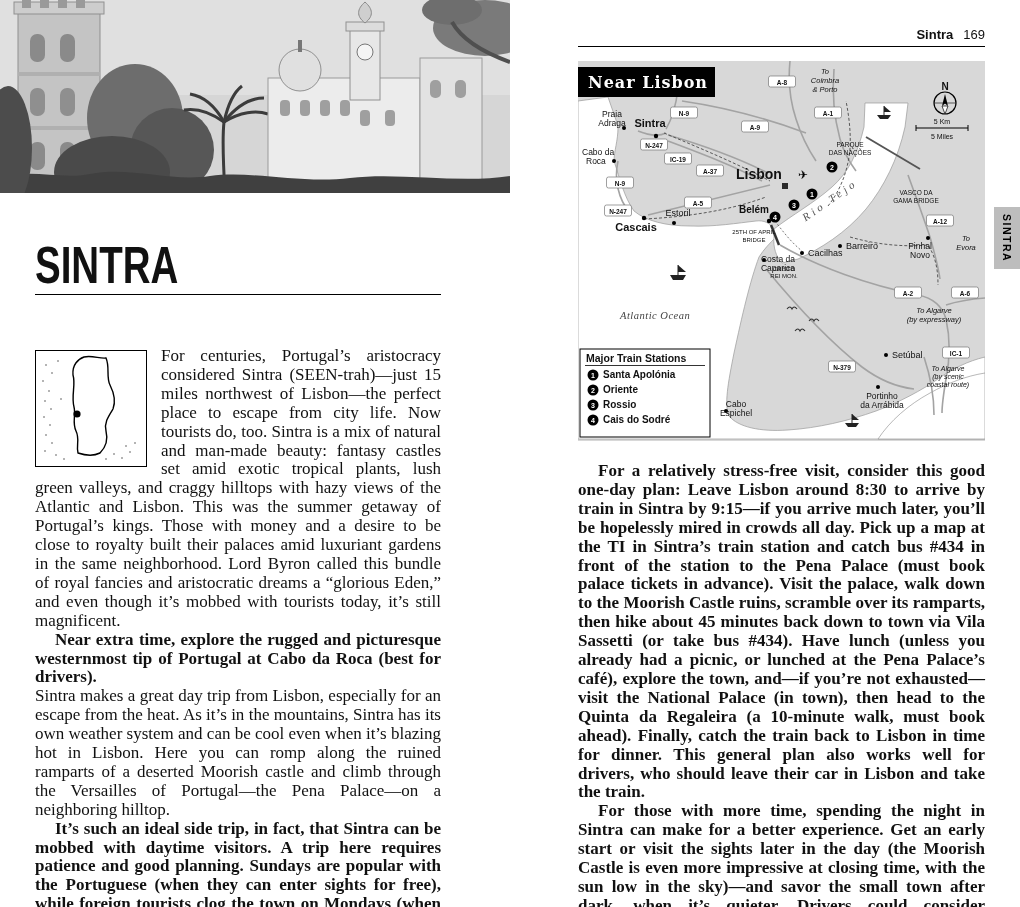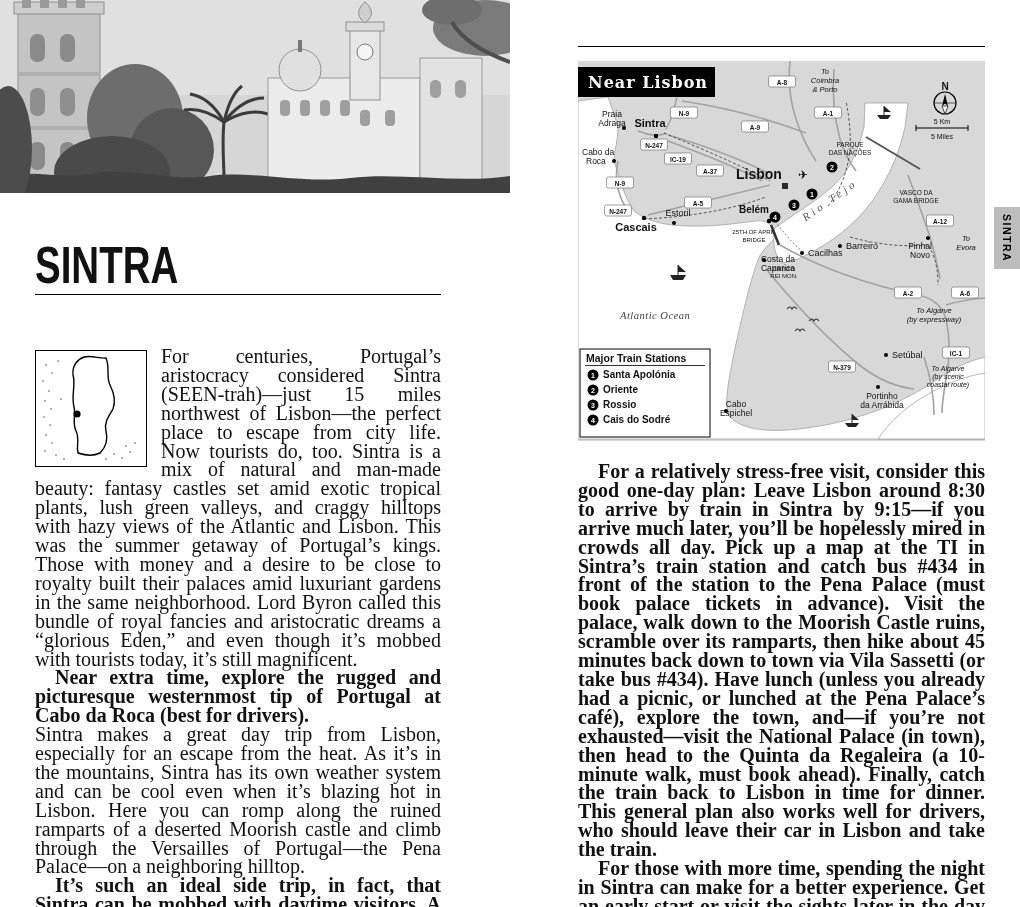--- a/index.html
+++ b/index.html
@@ -19,21 +19,21 @@
         font-family:"Liberation Sans",sans-serif;font-weight:bold;font-size:10.5px;letter-spacing:1.5px;color:#000;}
   .left-col{position:absolute;left:35px;top:242px;width:406px;}
   .right-col{position:absolute;left:578px;top:462px;width:407px;}
   .chapter-title{margin:0;font-family:"Liberation Sans",sans-serif;font-weight:bold;
         font-size:52px;line-height:47px;letter-spacing:0;transform:scaleX(.74);transform-origin:0 100%;}
   .title-rule{margin-top:5px;border-top:1.6px solid #000;}
   .intro{margin-top:52px;}
   .mini-map{float:left;width:112px;height:117px;border:1.3px solid #000;margin:3px 14px 3px 0;
         box-sizing:border-box;background:#fff;}
   .mini-map svg{display:block;width:100%;height:100%;}
-  p.body{margin:0;font-size:20px;line-height:18.9px;text-align:justify;hyphens:auto;-webkit-hyphens:auto;}
+  p.body{margin:0;font-size:17px;line-height:18.9px;text-align:justify;hyphens:auto;-webkit-hyphens:auto;}
   p.indent{text-indent:20px;font-weight:bold;}
   .section-heading{margin:13px 0 5px;font-family:"Liberation Sans",sans-serif;font-weight:bold;
         font-size:14px;letter-spacing:.6px;color:#1a1a1a;}
   
   .mt{font-family:"Liberation Sans",sans-serif;fill:#111;}
   .b{font-weight:bold;}
   .i{font-style:italic;}
   .ser{font-family:"Liberation Serif",serif;}
   .badge{fill:#fff;stroke:#777;stroke-width:.7;}
   .bt{font:bold 6.5px "Liberation Sans",sans-serif;fill:#111;}
@@ -101,20 +101,23 @@
 
       <ellipse cx="485" cy="28" rx="52" ry="28" fill="#7a7a7a"></ellipse>
       <ellipse cx="452" cy="10" rx="30" ry="15" fill="#6e6e6e"></ellipse>
       <path d="M510,62 C482,52 462,40 452,22" stroke="#4f4f4f" stroke-width="4" fill="none"></path>
 
       <path d="M0,193 L0,178 C30,168 60,180 90,174 C130,166 170,182 210,176 C250,170 300,184 350,178 C400,172 460,184 510,176 L510,193 Z" fill="#404040"></path>
       <ellipse cx="8" cy="148" rx="24" ry="62" fill="#4c4c4c"></ellipse>
     </svg>
   </div>
 
+  <div class="page-header">
+    <span class="chapter">Sintra</span><span class="folio">169</span>
+  </div>
   <div class="header-rule"></div>
 
   <div class="map-figure">
     <svg viewBox="0 0 407 380">
 
       <rect width="407" height="380" fill="#d8d8d8"></rect>
 
       <path class="water" d="M30,36 C34,48 38,58 40,66 C40,80 36,90 36,100 C42,118 46,136 56,150 C68,160 88,165 112,165 C136,166 160,162 178,160 C186,159 192,162 196,168 L198,176 C192,182 186,188 181,196 C172,220 164,255 156,292 C150,322 146,344 151,355 C160,366 182,371 210,369 C240,367 270,360 298,350 C322,341 344,329 360,318 C374,308 390,300 407,296 L407,378 L0,378 L0,40 Z"></path>
 
       <path class="water" d="M196,168 C214,154 236,142 254,126 C270,112 280,92 286,66 L287,42 L330,42 L327,66 C320,98 306,126 288,148 C268,172 242,188 220,198 L204,202 C198,196 195,186 196,176 Z"></path>

